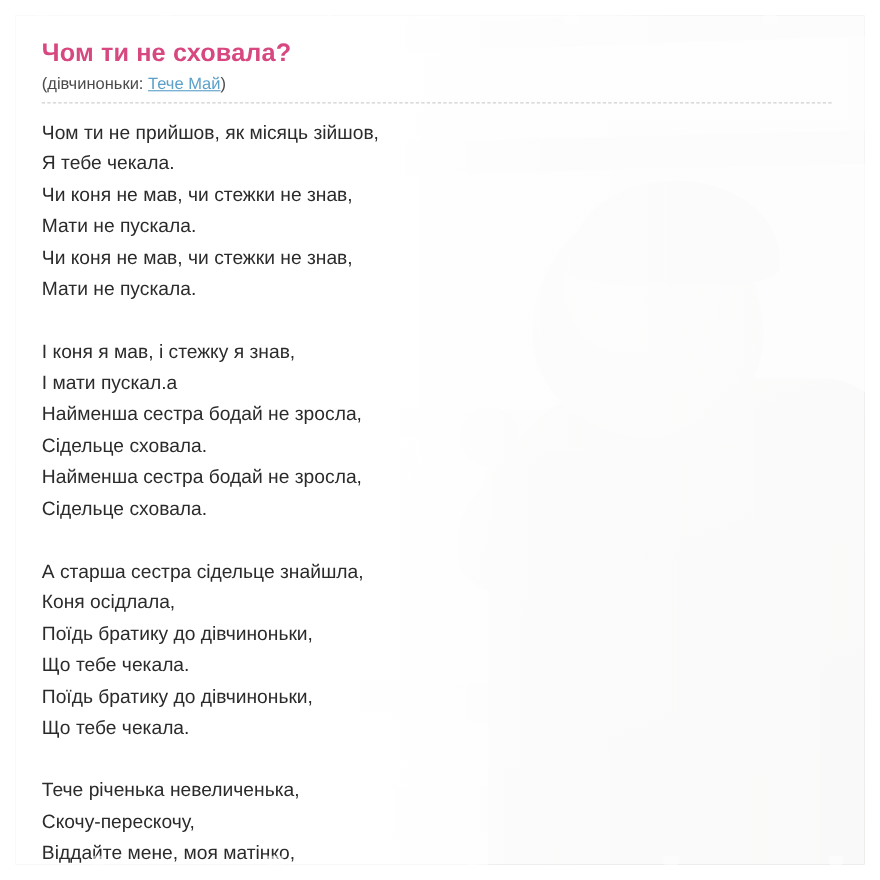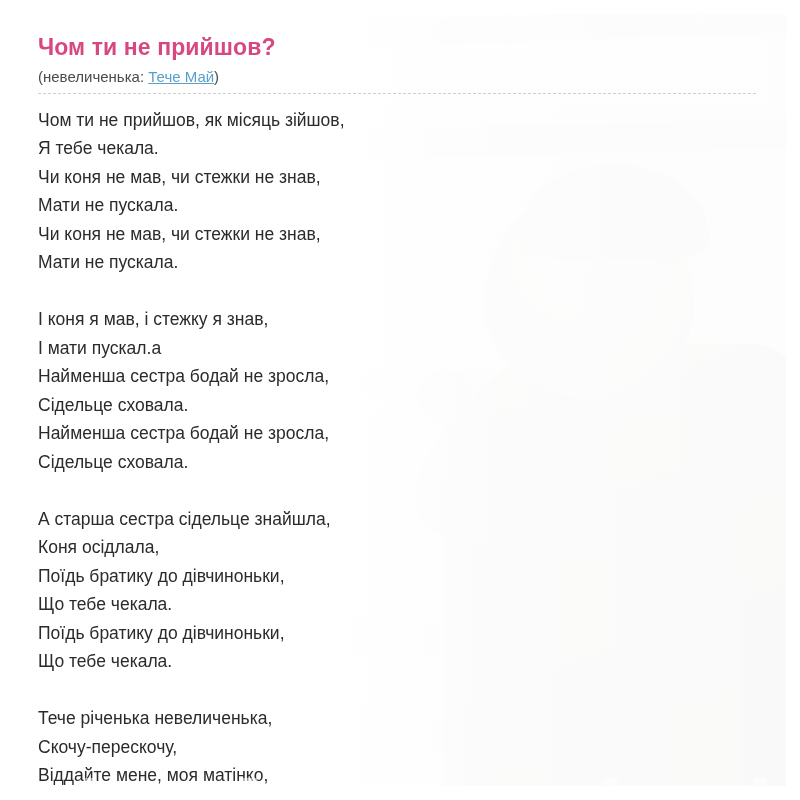--- a/index.html
+++ b/index.html
@@ -218,24 +218,24 @@
       radial-gradient(circle at 520px 20px, #fff 7px, transparent 8px),
       radial-gradient(circle at 700px 18px, #fff 6px, transparent 7px);"></div>
   <div class="edge-speckle" style="left:0;bottom:0;width:800px;height:22px;background:
       radial-gradient(circle at 90px 4px, #fff 6px, transparent 7px),
       radial-gradient(circle at 250px 3px, #fff 7px, transparent 8px),
       radial-gradient(circle at 430px 5px, #fff 5px, transparent 6px),
       radial-gradient(circle at 610px 3px, #fff 7px, transparent 8px),
       radial-gradient(circle at 760px 4px, #fff 6px, transparent 7px);"></div>
 
   <div class="content">
-    <h1 class="song-title">Чом ти не прийшов?</h1>
+    <h1 class="song-title">Чом ти не сховала?</h1>
 
     <div class="performer-line">
-      <span>(невеличенька: </span><a class="performer-link" href="#">Тече Май</a><span>)</span>
+      <span>(дівчиноньки: </span><a class="performer-link" href="#">Тече Май</a><span>)</span>
     </div>
 
     <div class="lyrics">Чом ти не прийшов, як місяць зійшов,
 Я тебе чекала.
 Чи коня не мав, чи стежки не знав,
 Мати не пускала.
 Чи коня не мав, чи стежки не знав,
 Мати не пускала.
 
 І коня я мав, і стежку я знав,

